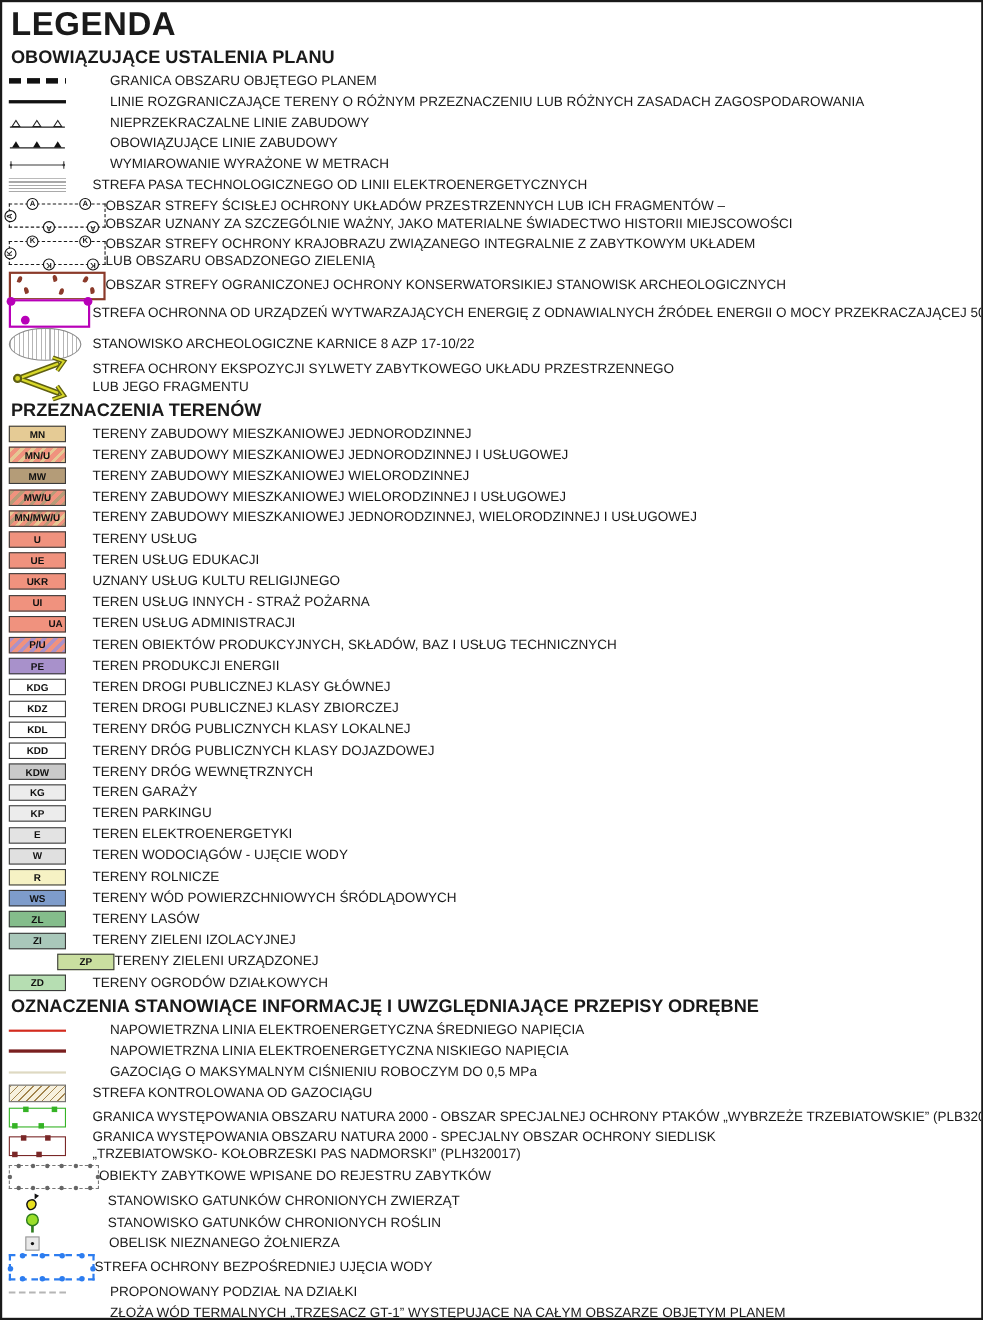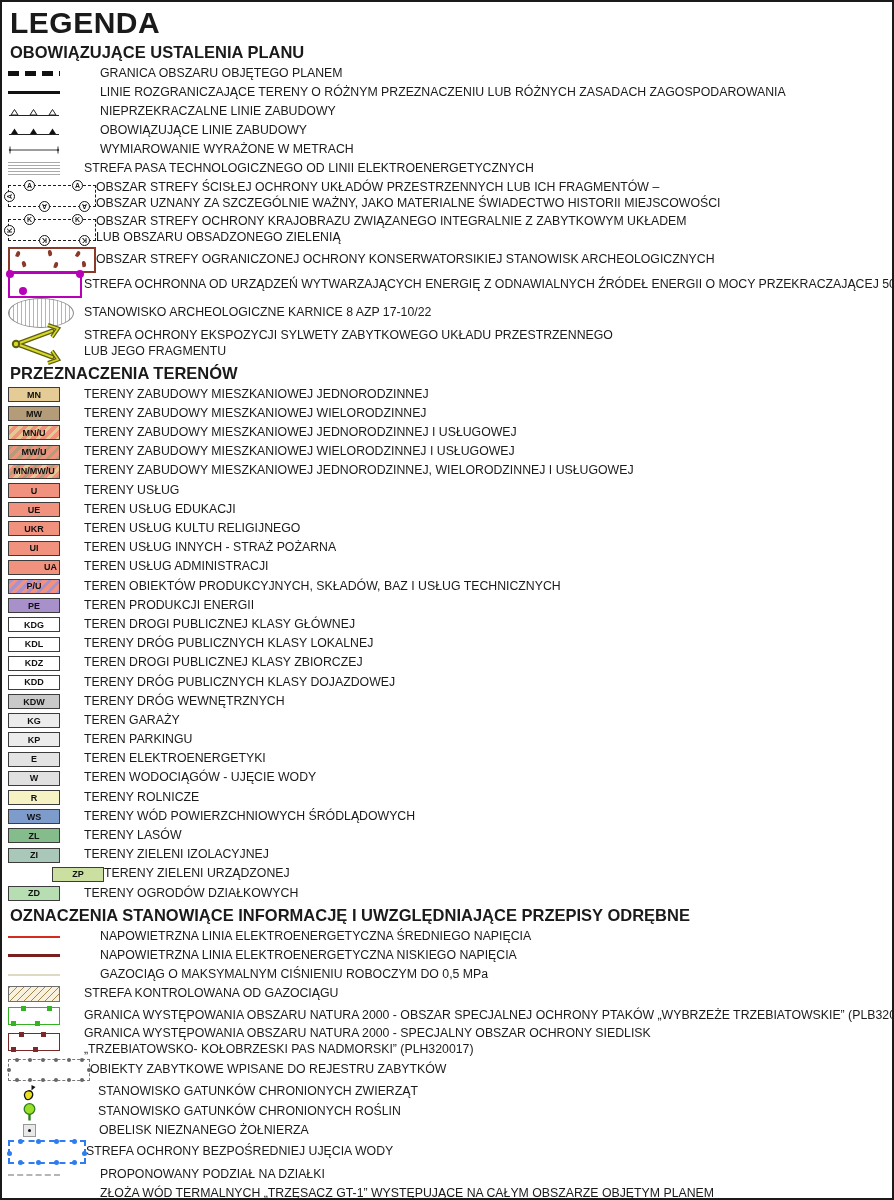--- a/index.html
+++ b/index.html
@@ -230,32 +230,32 @@
   <div class="sec-title">PRZEZNACZENIA TERENÓW</div>
 
   <div class="row lu">
       <div class="sym">
         <div class="chip" style="background-color: rgb(229, 203, 149);">MN</div>
       </div>
       <div class="lbl">TERENY ZABUDOWY MIESZKANIOWEJ JEDNORODZINNEJ</div>
     </div>
   <div class="row lu">
       <div class="sym">
+        <div class="chip hatch-tan" style="background-color: rgb(240, 146, 126);">MN/U</div>
+      </div>
+      <div class="lbl">TERENY ZABUDOWY MIESZKANIOWEJ JEDNORODZINNEJ I USŁUGOWEJ</div>
+    </div>
+  <div class="row lu">
+      <div class="sym">
         <div class="chip" style="background-color: rgb(180, 156, 120);">MW</div>
       </div>
       <div class="lbl">TERENY ZABUDOWY MIESZKANIOWEJ WIELORODZINNEJ</div>
     </div>
   <div class="row lu">
       <div class="sym">
-        <div class="chip hatch-tan" style="background-color: rgb(240, 146, 126);">MN/U</div>
-      </div>
-      <div class="lbl">TERENY ZABUDOWY MIESZKANIOWEJ JEDNORODZINNEJ I USŁUGOWEJ</div>
-    </div>
-  <div class="row lu">
-      <div class="sym">
         <div class="chip hatch-brown" style="background-color: rgb(240, 146, 126);">MW/U</div>
       </div>
       <div class="lbl">TERENY ZABUDOWY MIESZKANIOWEJ WIELORODZINNEJ I USŁUGOWEJ</div>
     </div>
   <div class="row lu">
       <div class="sym">
         <div class="chip hatch-tanbrown" style="background-color: rgb(240, 146, 126);">MN/MW/U</div>
       </div>
       <div class="lbl">TERENY ZABUDOWY MIESZKANIOWEJ JEDNORODZINNEJ, WIELORODZINNEJ I USŁUGOWEJ</div>
     </div>
@@ -268,21 +268,21 @@
   <div class="row lu">
       <div class="sym">
         <div class="chip" style="background-color: rgb(240, 146, 126);">UE</div>
       </div>
       <div class="lbl">TEREN USŁUG EDUKACJI</div>
     </div>
   <div class="row lu">
       <div class="sym">
         <div class="chip" style="background-color: rgb(240, 146, 126);">UKR</div>
       </div>
-      <div class="lbl">TEREN USŁUG KULTU RELIGIJNEGO</div>
+      <div class="lbl">UZNANY USŁUG KULTU RELIGIJNEGO</div>
     </div>
   <div class="row lu">
       <div class="sym">
         <div class="chip" style="background-color: rgb(240, 146, 126);">UI</div>
       </div>
       <div class="lbl">TEREN USŁUG INNYCH - STRAŻ POŻARNA</div>
     </div>
   <div class="row lu">
       <div class="sym">
         <div class="chip" style="background-color: rgb(240, 146, 126); padding-left: 33px;">UA</div>
@@ -302,29 +302,29 @@
       <div class="lbl">TEREN PRODUKCJI ENERGII</div>
     </div>
   <div class="row lu">
       <div class="sym">
         <div class="chip" style="background-color: rgb(255, 255, 255);">KDG</div>
       </div>
       <div class="lbl">TEREN DROGI PUBLICZNEJ KLASY GŁÓWNEJ</div>
     </div>
   <div class="row lu">
       <div class="sym">
+        <div class="chip" style="background-color: rgb(255, 255, 255);">KDZ</div>
+      </div>
+      <div class="lbl">TEREN DROGI PUBLICZNEJ KLASY ZBIORCZEJ</div>
+    </div>
+  <div class="row lu">
+      <div class="sym">
         <div class="chip" style="background-color: rgb(255, 255, 255);">KDL</div>
       </div>
       <div class="lbl">TERENY DRÓG PUBLICZNYCH KLASY LOKALNEJ</div>
-    </div>
-  <div class="row lu">
-      <div class="sym">
-        <div class="chip" style="background-color: rgb(255, 255, 255);">KDZ</div>
-      </div>
-      <div class="lbl">TEREN DROGI PUBLICZNEJ KLASY ZBIORCZEJ</div>
     </div>
   <div class="row lu">
       <div class="sym">
         <div class="chip" style="background-color: rgb(255, 255, 255);">KDD</div>
       </div>
       <div class="lbl">TERENY DRÓG PUBLICZNYCH KLASY DOJAZDOWEJ</div>
     </div>
   <div class="row lu">
       <div class="sym">
         <div class="chip" style="background-color: rgb(201, 201, 201);">KDW</div>

